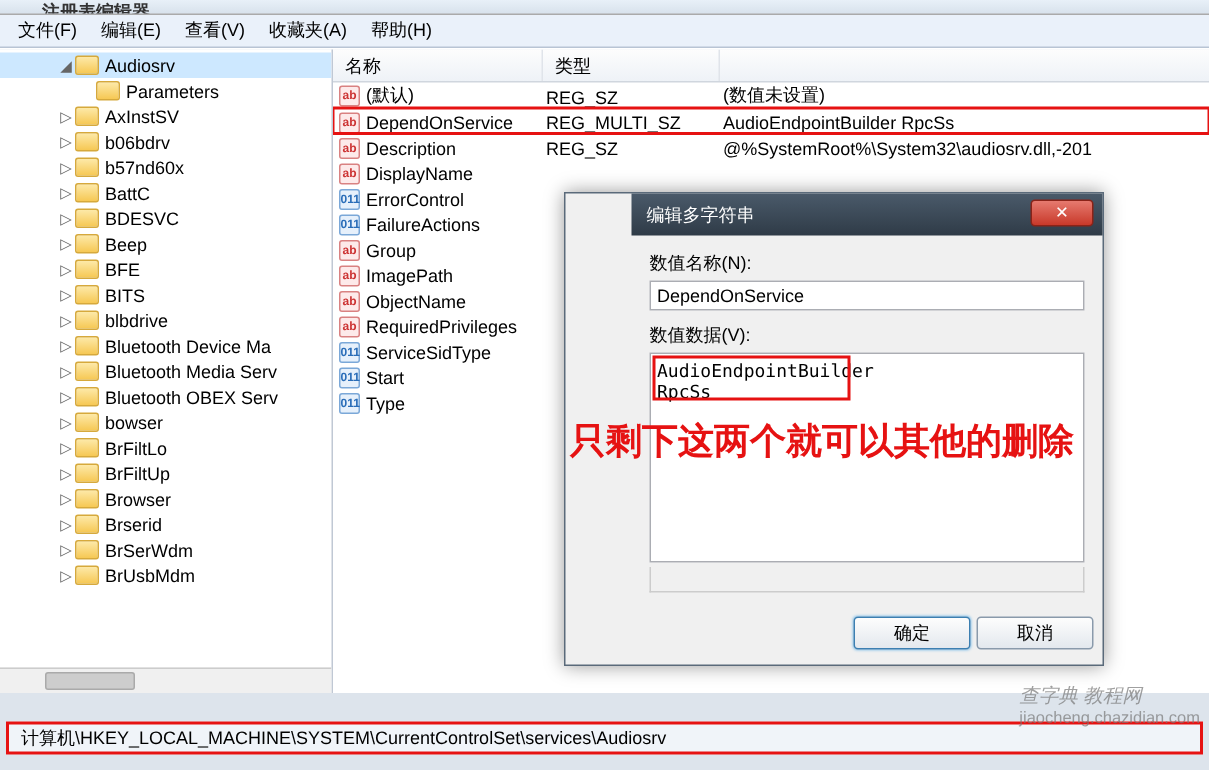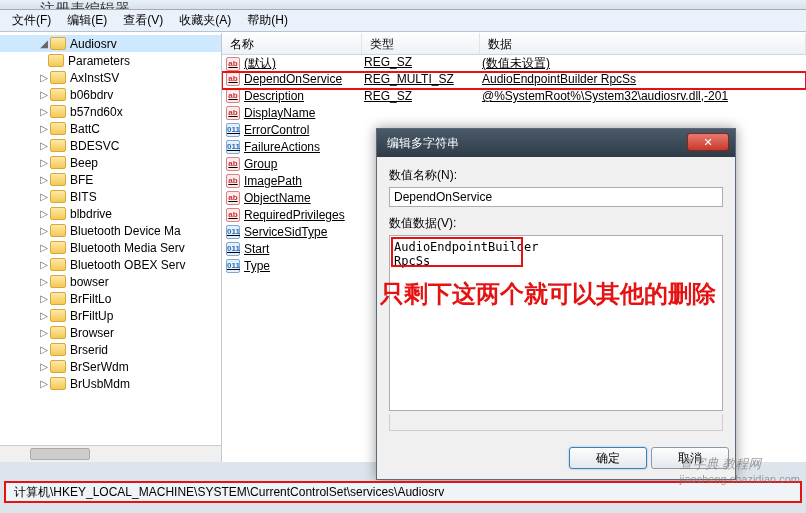--- a/index.html
+++ b/index.html
@@ -1,58 +1,58 @@
 <!DOCTYPE html>
 <html><head>
 <meta charset="utf-8">
 <style>
 * { box-sizing: border-box; margin: 0; padding: 0; font-family: "Microsoft YaHei", Tahoma, sans-serif; }
 body { background: #dde4ec; width: 806px; height: 513px; overflow: hidden; position: relative; }
 
-.titlebar { height: 10px; background: linear-gradient(#e8f0f8,#d8e2ec); border-bottom: 1px solid #aaa; font-size: 15px; padding-left: 40px; color: #333; overflow: hidden; }
+.titlebar { height: 10px; background: linear-gradient(#e8f0f8,#d8e2ec); border-bottom: 1px solid #aaa; font-size: 12px; padding-left: 28px; color: #333; overflow: hidden; font-weight: bold; }
 
 .menubar { height: 22px; background: #eaf1fa; border-bottom: 1px solid #b8c4d4; display: flex; align-items: center; font-size: 12px; padding-left: 4px; text-align: center; }
 .menubar span { padding: 3px 8px; cursor: default; }
 
 .main { display: flex; height: 430px; border-top: 1px solid #fff; }
 
 .tree { width: 222px; background: #fff; border-right: 1px solid #c0c8d4; overflow: hidden; position: relative; }
 .tree-inner { padding: 2px 0 0 0; font-size: 12px; }
 .tree-row { display: flex; align-items: center; height: 17px; white-space: nowrap; padding-left: 14px; }
 .tree-row .toggle { width: 12px; text-align: center; color: #666; font-size: 10px; }
 .tree-row .folder { width: 16px; height: 13px; background: linear-gradient(#fde9a8,#f6c854); border: 1px solid #d6a93c; border-radius: 2px; margin-right: 4px; }
 .tree-row.selected { background: #cde8ff; }
-.tree-row.child { padding-left: 36px; }
+.tree-row.child { padding-left: 52px; }
 .tree-row.sub { padding-left: 38px; }
 .tree-scroll-h { position: absolute; bottom: 0; left: 0; right: 0; height: 17px; background: #f0f0f0; border-top: 1px solid #ccc; }
 .tree-scroll-h .thumb { position: absolute; left: 30px; width: 60px; top: 2px; bottom: 2px; background: #cdcdcd; border: 1px solid #aaa; border-radius: 2px; }
 
 .listview { flex: 1; background: #fff; position: relative; overflow: hidden; }
 .lv-header { display: flex; height: 22px; background: linear-gradient(#fdfdfd,#eef2f7); border-bottom: 1px solid #d0d6de; font-size: 12px; }
 .lv-header div { padding: 3px 8px; border-right: 1px solid #e0e4ea; }
 .col-name { width: 140px; }
 .col-type { width: 118px; }
 .col-data { flex: 1; }
 .lv-body { font-size: 12px; }
-.lv-row { display: flex; height: 17px; align-items: flex-start; text-decoration: underline; }
+.lv-row { display: flex; height: 17px; align-items: flex-end; }
 .lv-row.highlighted { outline: 2px solid #e61212; outline-offset: -1px; }
 .lv-cell-name { width: 140px; display: flex; align-items: center; padding-left: 4px; }
 .lv-cell-type { width: 118px; padding-left: 2px; }
 .lv-cell-data { flex: 1; padding-left: 2px; white-space: nowrap; overflow: hidden; }
 .reg-icon { width: 14px; height: 14px; margin-right: 4px; border: 1px solid; border-radius: 2px; font-size: 8px; font-weight: bold; text-align: center; line-height: 12px; }
 .reg-icon.str { background: #fdeaea; border-color: #d98282; color: #c33; }
 .reg-icon.bin { background: #e6f0fb; border-color: #7ba8d8; color: #2a6db8; }
 
-.dialog { position: absolute; left: 376px; top: 128px; width: 360px; background: #f0f0f0; border: 1px solid #5a6a7a; box-shadow: 0 0 12px rgba(0,0,0,0.4); font-size: 12px; }
+.dialog { position: absolute; left: 376px; top: 128px; width: 360px; background: #f0f0f0; border: 1px solid #5a6a7a; box-shadow: 0 0 12px rgba(0,0,0,0.4); font-size: 12px; padding-left: 44px; }
 .dialog-title { height: 28px; background: linear-gradient(#4a5a6a,#2f3b47); color: #fff; display: flex; align-items: center; padding-left: 10px; position: relative; }
 .dialog-close { position: absolute; right: 6px; top: 4px; width: 42px; height: 18px; background: linear-gradient(#e67a6f,#c8392a); border: 1px solid #8a2318; border-radius: 3px; color: #fff; text-align: center; font-size: 11px; line-height: 16px; }
 .dialog-body { padding: 10px 12px 6px 12px; }
 .dialog-body label { display: block; margin-bottom: 3px; }
 .dialog-input { width: 100%; height: 20px; border: 1px solid #abadb3; padding: 2px 4px; font-size: 12px; margin-bottom: 8px; background: #fff; }
-.dialog-textarea { width: 100%; height: 176px; border: 1px solid #abadb3; padding: 4px; font-family: "SimSun", monospace; font-size: 12px; resize: none; background: #fff; white-space: pre; overflow: auto; }
+.dialog-textarea { width: 100%; height: 140px; border: 1px solid #abadb3; padding: 4px; font-family: "SimSun", monospace; font-size: 12px; resize: none; background: #fff; white-space: pre; overflow: auto; }
 .textarea-wrap { position: relative; }
 .textarea-highlight { position: absolute; left: 2px; top: 2px; width: 132px; height: 30px; border: 2px solid #e61212; pointer-events: none; }
 .dialog-scroll-h { height: 17px; background: #f0f0f0; border: 1px solid #ccc; border-top: none; position: relative; }
 .dialog-buttons { display: flex; justify-content: flex-end; gap: 4px; padding: 10px 6px 10px 0; }
 .dialog-btn { width: 78px; height: 22px; background: linear-gradient(#fdfdfd,#e3e8ee); border: 1px solid #8a9aab; border-radius: 3px; font-size: 12px; }
 .dialog-btn.primary { border-color: #3c7fb1; box-shadow: 0 0 2px #6fb7e8; }
 
 .annotation { position: absolute; left: 380px; top: 278px; color: #e61212; font-size: 24px; font-weight: bold; font-family: "SimHei","Microsoft YaHei"; pointer-events: none; z-index: 50; }
 
 .statusbar { position: absolute; bottom: 10px; left: 4px; right: 4px; height: 22px; background: #f0f4f9; border: 2px solid #e61212; font-size: 12px; padding: 2px 8px; display: flex; align-items: center; }
@@ -185,21 +185,20 @@
         </div>
       </div>
     <div class="tree-scroll-h">
         <div class="thumb"></div>
       </div>
   </div>
   <div class="listview">
     <div class="lv-header">
       <div class="col-name">名称</div>
       <div class="col-type">类型</div>
-      <div class="col-data">数据</div>
     </div>
     <div class="lv-body" id="lv-body">
         <div class="lv-row">
           <div class="lv-cell-name">
             <span class="reg-icon str">ab</span>
             <span>(默认)</span>
           </div>
           <div class="lv-cell-type">REG_SZ</div>
           <div class="lv-cell-data">(数值未设置)</div>
         </div>

